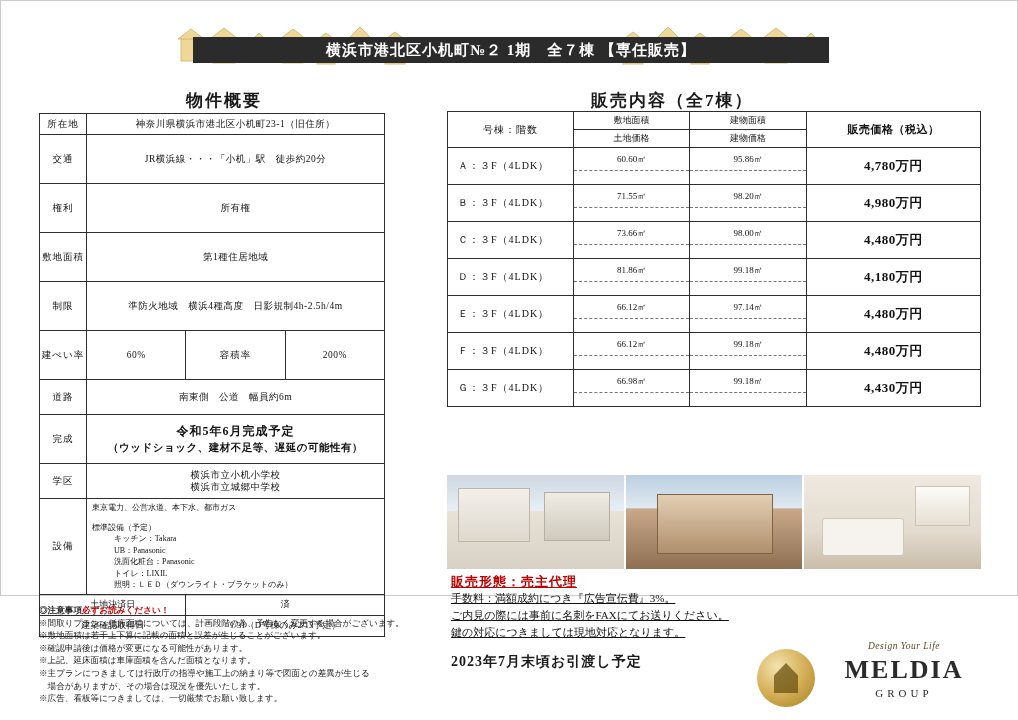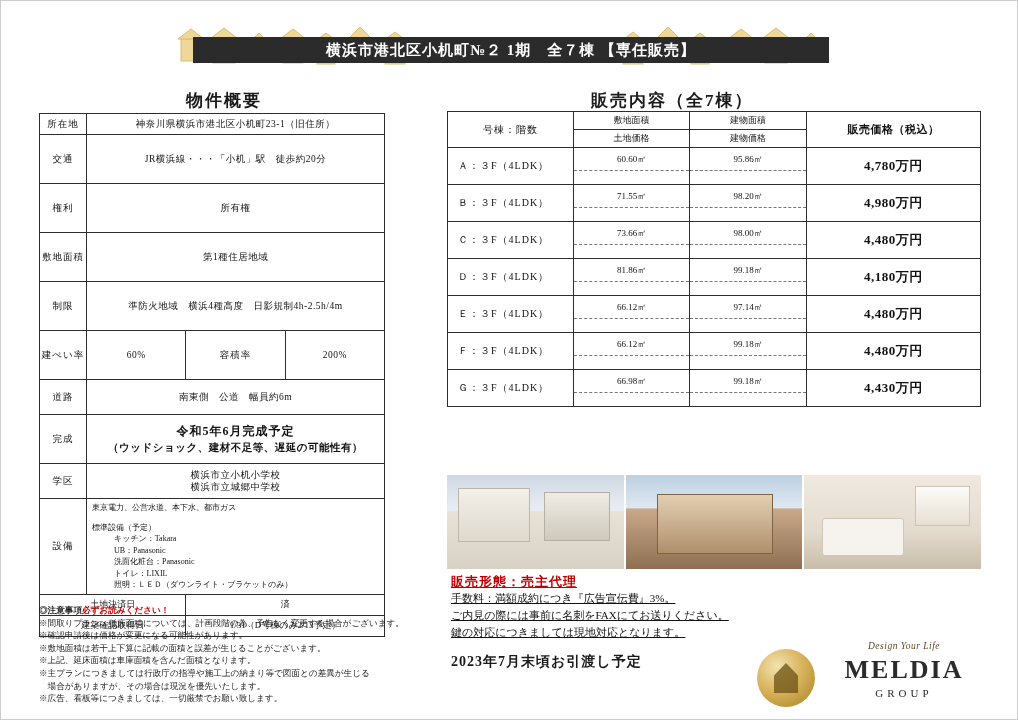--- a/index.html
+++ b/index.html
@@ -12,21 +12,21 @@
     height: 720px;
     font-family: "Liberation Serif", serif;
     color: #1a1a1a;
     overflow: hidden;
     position: relative;
   }
   .page {
     position: absolute;
     left: 0; top: 0;
     width: 1018px;
-    height: 720px;
+    height: 596px;
     box-sizing: border-box;
     border: 1px solid #ccc;
     background: #fff;
   }
 
   
   .banner-wrap {
     position: absolute;
     left: 170px;
     top: 22px;
@@ -457,22 +457,22 @@
       <td colspan="2">1/31（D号棟のみ2/13予定）</td>
     </tr>
   </tbody>
     </table>
 
   <div id="notes">
     <div class="warn">
       <span>◎注意事項</span><span class="red">必ずお読みください！</span>
     </div>
     <div>※間取りプラン・低床面積については、計画段階の為、予告なく変更する場合がございます。</div>
+    <div>※敷地面積は若干上下算に記載の面積と誤差が生じることがございます。</div>
     <div>※確認申請後は価格が変更になる可能性があります。</div>
-    <div>※敷地面積は若干上下算に記載の面積と誤差が生じることがございます。</div>
     <div>※上記、延床面積は車庫面積を含んだ面積となります。</div>
     <div>※主プランにつきましては行政庁の指導や施工上の納まり等で図面との差異が生じる</div>
     <div>　場合がありますが、その場合は現況を優先いたします。</div>
     <div>※広告、看板等につきましては、一切厳禁でお願い致します。</div>
   </div>
 
   <table id="price-table">
     <tbody>
         <tr>
       <td class="hd unit-cell" style="text-align:center;padding-left:0 !important;" rowspan="2">号棟：階数</td>

